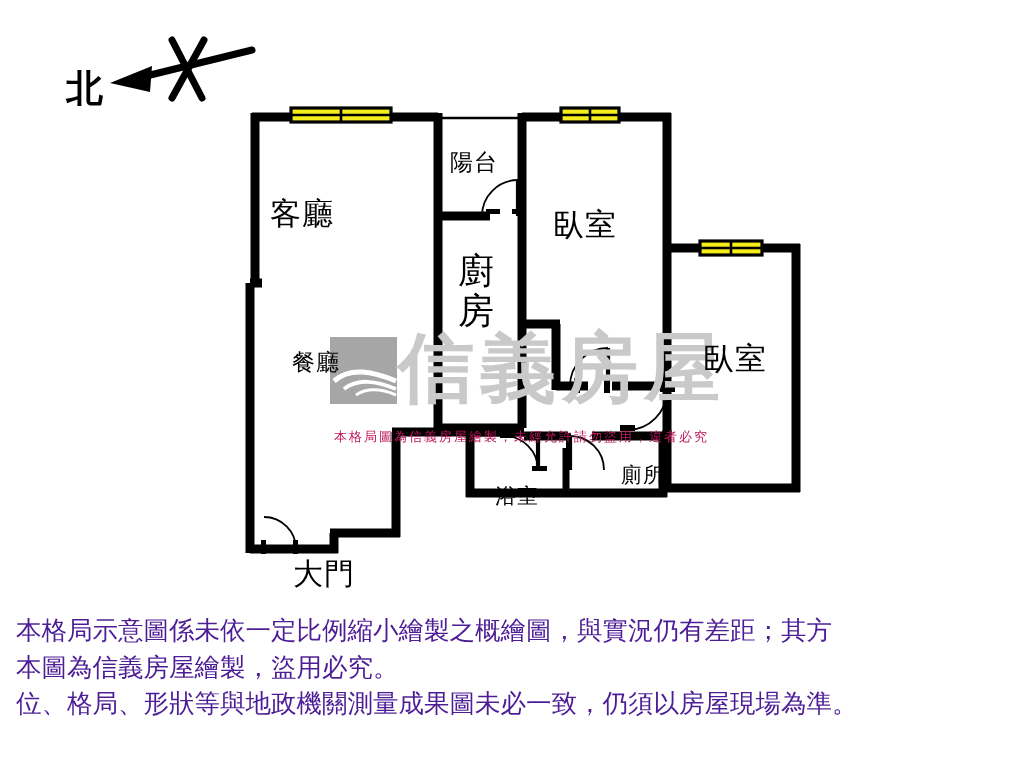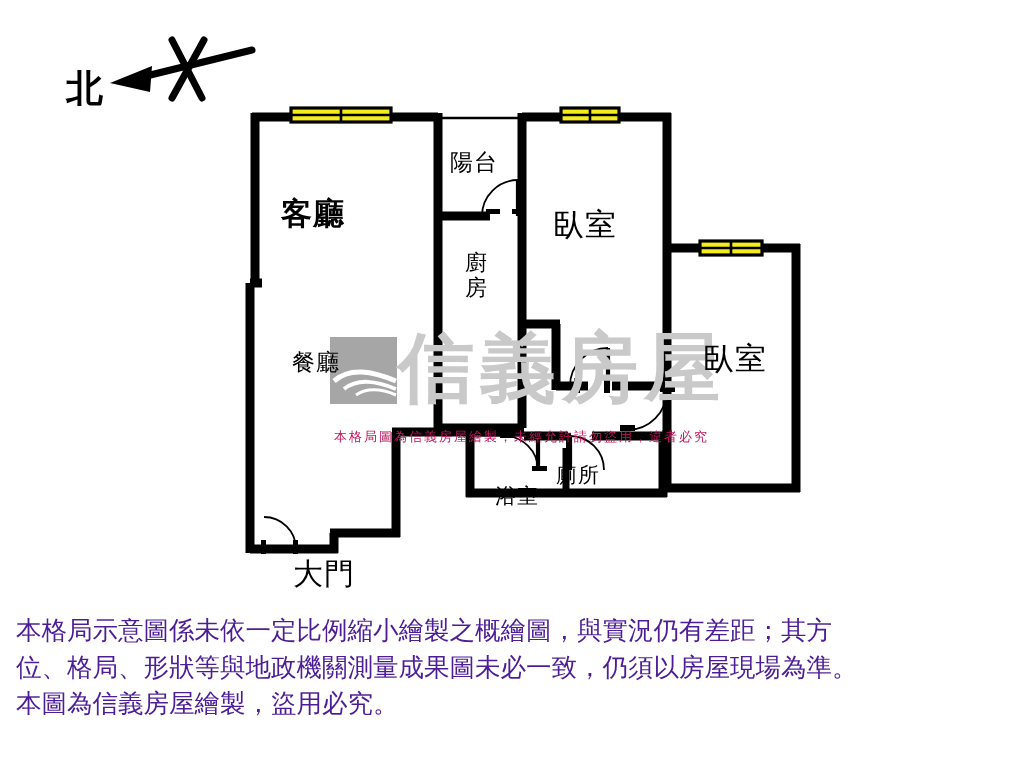--- a/index.html
+++ b/index.html
@@ -48,21 +48,21 @@
   }
   .lbl-room-lg { font-size: 31px; }
   .lbl-room-md { font-size: 23px; }
   .lbl-room-sm { font-size: 21px; }
   .lbl-door    { font-size: 30px; margin-left: 43px; }
 
   .kitchen-lbl {
     position: absolute;
     color: #000;
     font-family: "DejaVu Serif", "Liberation Serif", serif;
-    font-size: 22px;
+    font-size: 36px;
     line-height: 1.12;
     text-align: center;
     width: 40px;
   }
 
   
   #watermark {
     position: absolute;
     left: 0; top: 0;
     width: 1024px;
@@ -264,37 +264,37 @@
         <path d="M14 52 C 28 41, 46 44, 66 52" stroke="#ffffff" stroke-width="4" fill="none"></path>
         <path d="M26 58 C 38 50, 52 52, 66 58" stroke="#ffffff" stroke-width="3" fill="none"></path>
       </svg>
     </div>
     <div class="wm-big">信義房屋</div>
     <div class="wm-small">本格局圖為信義房屋繪製，未經允許請勿盜用，違者必究</div>
   </div>
 
   <div class="lbl lbl-north" style="left:66px; top:70px;">北</div>
 
-  <div class="lbl lbl-room-lg" style="left:281px; top:198px;font-weight:bold;">客廳</div>
+  <div class="lbl lbl-room-lg" style="left:270px; top:198px;">客廳</div>
 
   <div class="lbl lbl-room-md" style="left:292px; top:351px;">餐廳</div>
 
   <div class="lbl lbl-room-md" style="left:450px; top:151px;">陽台</div>
 
   <div class="kitchen-lbl" style="left:456px; top:251px;">廚房</div>
 
   <div class="lbl lbl-room-lg" style="left:553px; top:209px;">臥室</div>
 
   <div class="lbl lbl-room-lg" style="left:703px; top:343px;">臥室</div>
 
   <div class="lbl lbl-room-sm" style="left:495px; top:486px;">浴室</div>
 
-  <div class="lbl lbl-room-sm" style="left:556px; top:465px;">廁所</div>
+  <div class="lbl lbl-room-sm" style="left:621px; top:465px;">廁所</div>
 
   <div class="lbl lbl-door" style="left:250px; top:559px;">大門</div>
 
   <div id="disclaimer">
     <p>本格局示意圖係未依一定比例縮小繪製之概繪圖，與實況仍有差距；其方</p>
+    <p>本圖為信義房屋繪製，盜用必究。</p>
     <p>位、格局、形狀等與地政機關測量成果圖未必一致，仍須以房屋現場為準。</p>
-    <p>本圖為信義房屋繪製，盜用必究。</p>
   </div>
 
 </div>
 
 </body></html>

